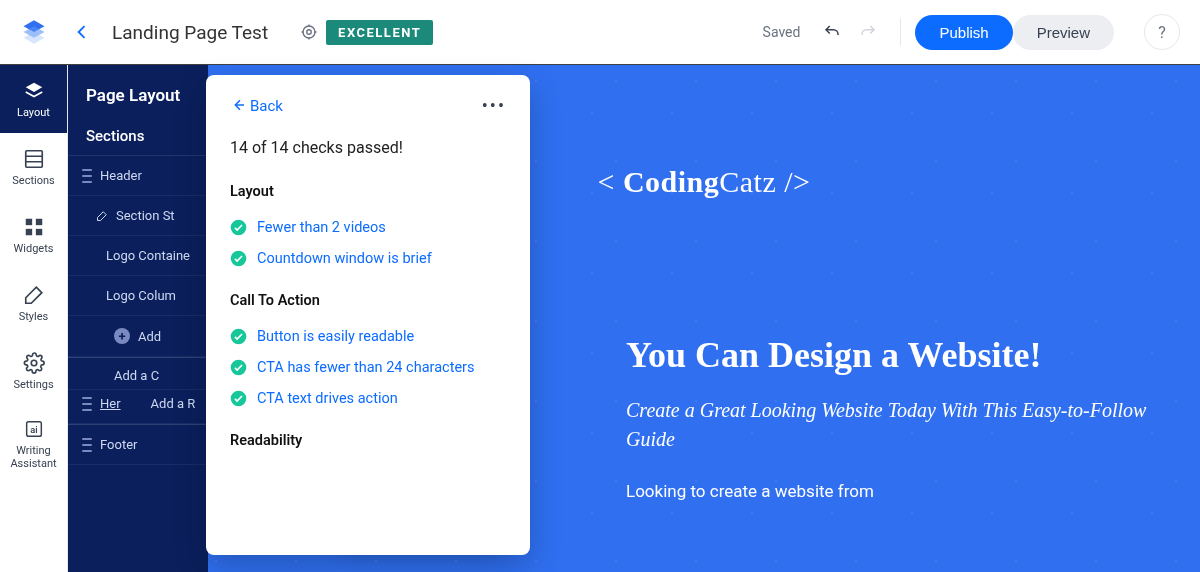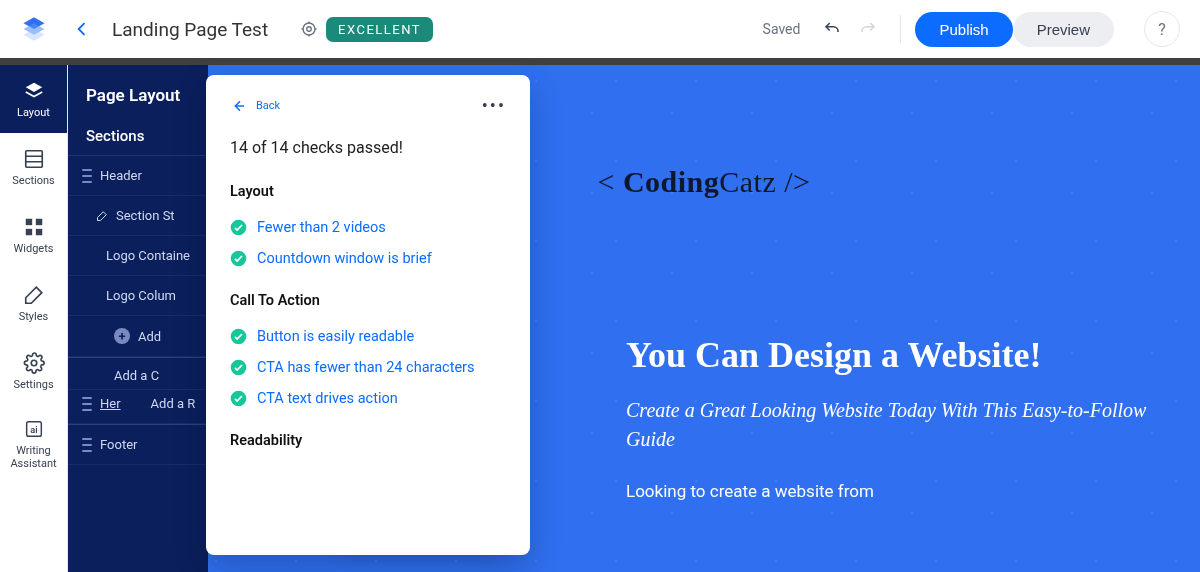--- a/index.html
+++ b/index.html
@@ -1,25 +1,25 @@
 <!DOCTYPE html>
 <html><head>
   <meta charset="utf-8">
   <style>
     * { margin: 0; padding: 0; box-sizing: border-box; }
     body { font-family: -apple-system, BlinkMacSystemFont, 'Segoe UI', Roboto, sans-serif; overflow: hidden; width: 1200px; height: 572px; position: relative; }
     
     
-    .top-bar { height: 65px; display: flex; align-items: center; padding: 0 20px; border-bottom: 7px solid #404040; background: #fff; position: relative; z-index: 10; }
+    .top-bar { height: 65px; display: flex; align-items: center; padding: 0 20px; border-bottom: 1px solid #404040; background: #fff; position: relative; z-index: 10; }
     .logo { width: 28px; height: 28px; margin-right: 24px; cursor: pointer; }
     .back-arrow { width: 20px; height: 20px; color: #0c6cff; cursor: pointer; margin-right: 20px; }
     .page-title { font-size: 19px; color: #333; font-weight: 400; }
     .target-btn { display: flex; align-items: center; margin-left: 32px; cursor: pointer; }
     .target-icon { width: 18px; height: 18px; color: #6b7280; margin-right: 8px; }
-    .badge-excellent { background: #1b8a7a; color: #fff; padding: 5px 12px; font-size: 13px; font-weight: 400; letter-spacing: 1.5px; border-radius: 7px; }
+    .badge-excellent { background: #1b8a7a; color: #fff; padding: 5px 12px; font-size: 13px; font-weight: 700; letter-spacing: 1.5px; border-radius: 2px; }
     .top-spacer { flex: 1; }
     .saved-text { color: #6b7280; font-size: 14px; margin-right: 14px; }
     .icon-btn { width: 20px; height: 20px; color: #374151; margin: 0 8px; cursor: pointer; display: inline-flex; align-items: center; justify-content: center; }
     .icon-btn.disabled { color: #d1d5db; cursor: default; }
     .divider-v { width: 1px; height: 28px; background: #e5e7eb; margin: 0 14px; }
     .pill-btn { padding: 9px 24px; border-radius: 20px; font-size: 15px; font-weight: 500; cursor: pointer; border: none; }
     .preview-btn { background: #eceef1; color: #374151; margin-right: 14px; }
     .publish-btn { background: #0c6cff; color: #fff; }
     .help-btn { width: 36px; height: 36px; border-radius: 50%; border: 1px solid #e5e7eb; display: flex; align-items: center; justify-content: center; color: #6b7280; font-size: 16px; margin-left: 16px; cursor: pointer; }
     
@@ -43,39 +43,39 @@
     .tree-item.indent2 { padding-left: 38px; }
     .tree-item.indent3 { padding-left: 46px; }
     .drag-handle { width: 10px; height: 14px; display: inline-flex; flex-direction: column; justify-content: space-between; flex-shrink: 0; }
     .drag-handle span { height: 2px; background: #7a8ac0; border-radius: 1px; }
     .brush { width: 12px; height: 12px; flex-shrink: 0; }
     .plus-c { width: 16px; height: 16px; border-radius: 50%; background: #7a8ac0; color: #0a1f5c; display: flex; align-items: center; justify-content: center; font-size: 13px; font-weight: 700; flex-shrink: 0; }
     .divider-h { height: 1px; background: rgba(255,255,255,0.15); margin: 0 0; }
     
     
     .canvas { flex: 1; background: #2f6ff0; position: relative; overflow: hidden; }
-    .hero-brand { position: absolute; top: 100px; left: 50%; transform: translateX(-50%); color: #0f172a; font-size: 30px; font-weight: 400; font-family: Georgia, serif; letter-spacing: 0.5px; }
+    .hero-brand { position: absolute; top: 100px; left: 50%; transform: translateX(-50%); color: #ffffff; font-size: 30px; font-weight: 400; font-family: Georgia, serif; letter-spacing: 0.5px; }
     .hero-brand strong { font-weight: 700; }
     .hero-content { position: absolute; top: 268px; left: 418px; right: 40px; color: #fff; }
     .hero-heading { font-family: Georgia, serif; font-size: 36px; font-weight: 700; line-height: 1.25; }
     .hero-sub { font-family: Georgia, serif; font-style: italic; font-size: 20px; margin-top: 18px; line-height: 1.45; }
     .hero-body { font-size: 17px; margin-top: 26px; line-height: 1.4; }
     .book { position: absolute; left: 132px; top: 272px; width: 156px; height: 204px; background: #fff; box-shadow: 0 8px 20px rgba(0,0,0,0.25); padding: 16px 14px 14px 18px; border-left: 6px solid #30d5b6; overflow: hidden; }
     .book-lines { display: flex; flex-direction: column; gap: 4px; margin-bottom: 6px; }
     .bl { height: 3px; border-radius: 1px; }
     .book-title { font-family: Georgia, serif; font-size: 16px; font-weight: 700; color: #222; line-height: 1.2; margin-top: 64px; }
     .book-mini-img { position: absolute; right: 12px; top: 52px; width: 52px; height: 56px; background: #f1f1f1; border-top: 3px solid #30d5b6; }
     .book-mini-img::after { content:''; position: absolute; bottom: 8px; left: 8px; width: 24px; height: 18px; background: #4a6fb5; clip-path: polygon(0 100%, 40% 20%, 60% 50%, 100% 0, 100% 100%); }
     .book-weave { position: absolute; left: -12px; top: 88px; width: 30px; height: 44px; }
     
     
     .popover { position: absolute; left: 206px; top: 75px; width: 324px; height: 480px; background: #fff; border-radius: 8px; box-shadow: 0 12px 32px rgba(0,0,0,0.22); padding: 20px 24px; z-index: 100; overflow: hidden; }
     .popover::before { content:''; position: absolute; top: -8px; left: 148px; width: 16px; height: 16px; background: #fff; transform: rotate(45deg); }
     .pop-head { display: flex; align-items: center; justify-content: space-between; margin-bottom: 22px; }
-    .pop-back { display: flex; align-items: center; gap: 10px; color: #0c6cff; font-size: 11px; cursor: pointer; }
+    .pop-back { display: flex; gap: 4px; color: #0c6cff; font-size: 15px; cursor: pointer; }
     .pop-more { color: #374151; cursor: pointer; font-size: 18px; letter-spacing: 2px; }
     .pop-summary { font-size: 16px; color: #222; margin-bottom: 26px; }
     .pop-section { font-size: 14.5px; font-weight: 600; color: #111; margin: 18px 0 12px; }
     .check-row { display: flex; align-items: center; gap: 10px; padding: 7px 0; color: #0c6cff; font-size: 14.5px; cursor: pointer; }
     .check-ic { width: 17px; height: 17px; flex-shrink: 0; }
     
     
     .bg-pattern { position: absolute; inset: 0; opacity: 0.08; background-image:
       radial-gradient(circle at 10% 20%, #fff 1px, transparent 1px),
       radial-gradient(circle at 80% 60%, #fff 1px, transparent 1px); background-size: 80px 80px; }

